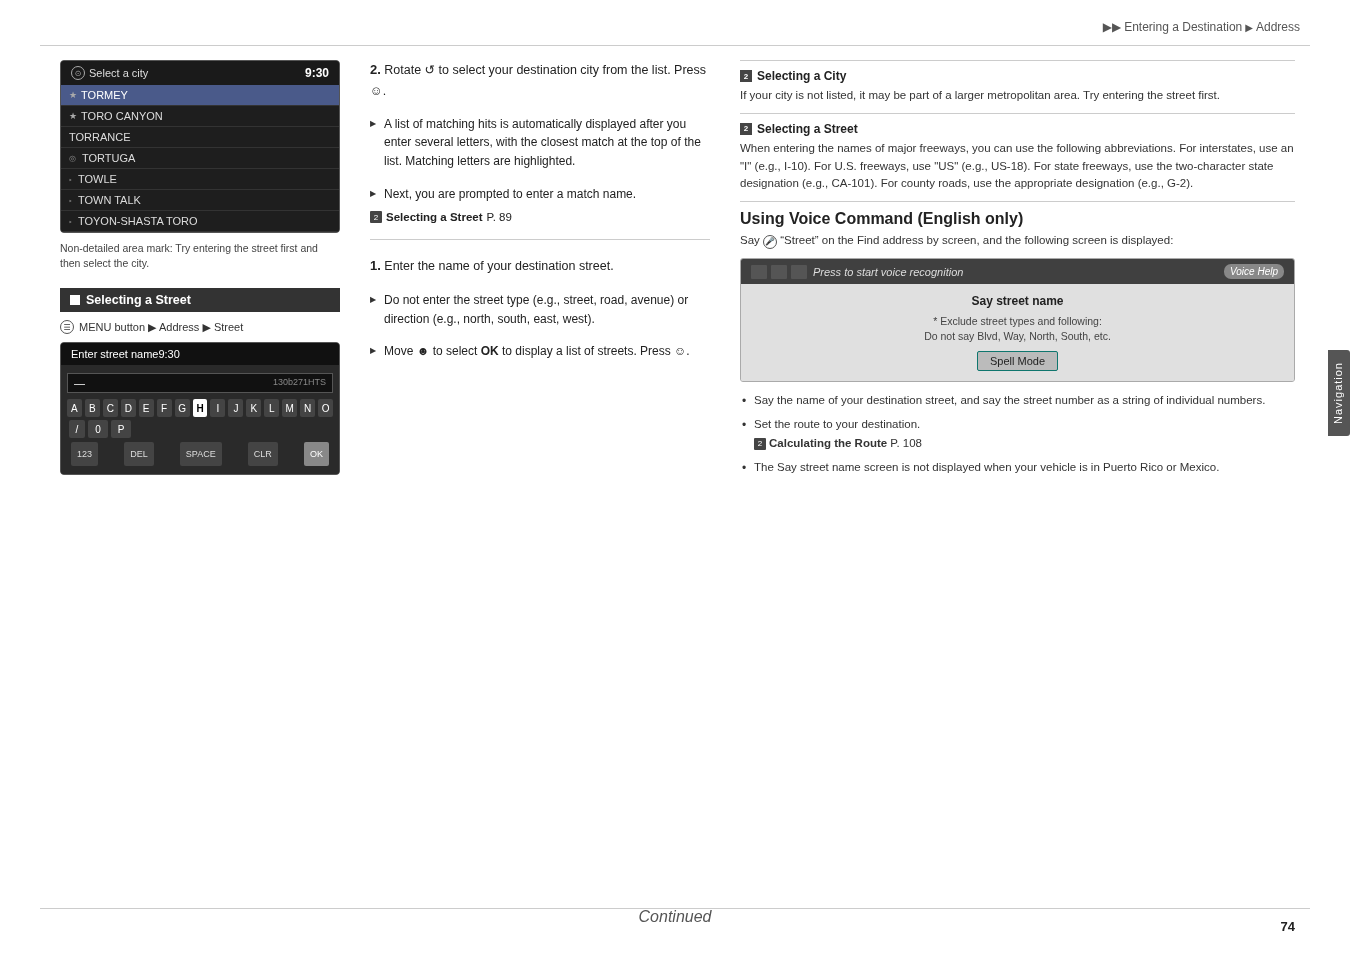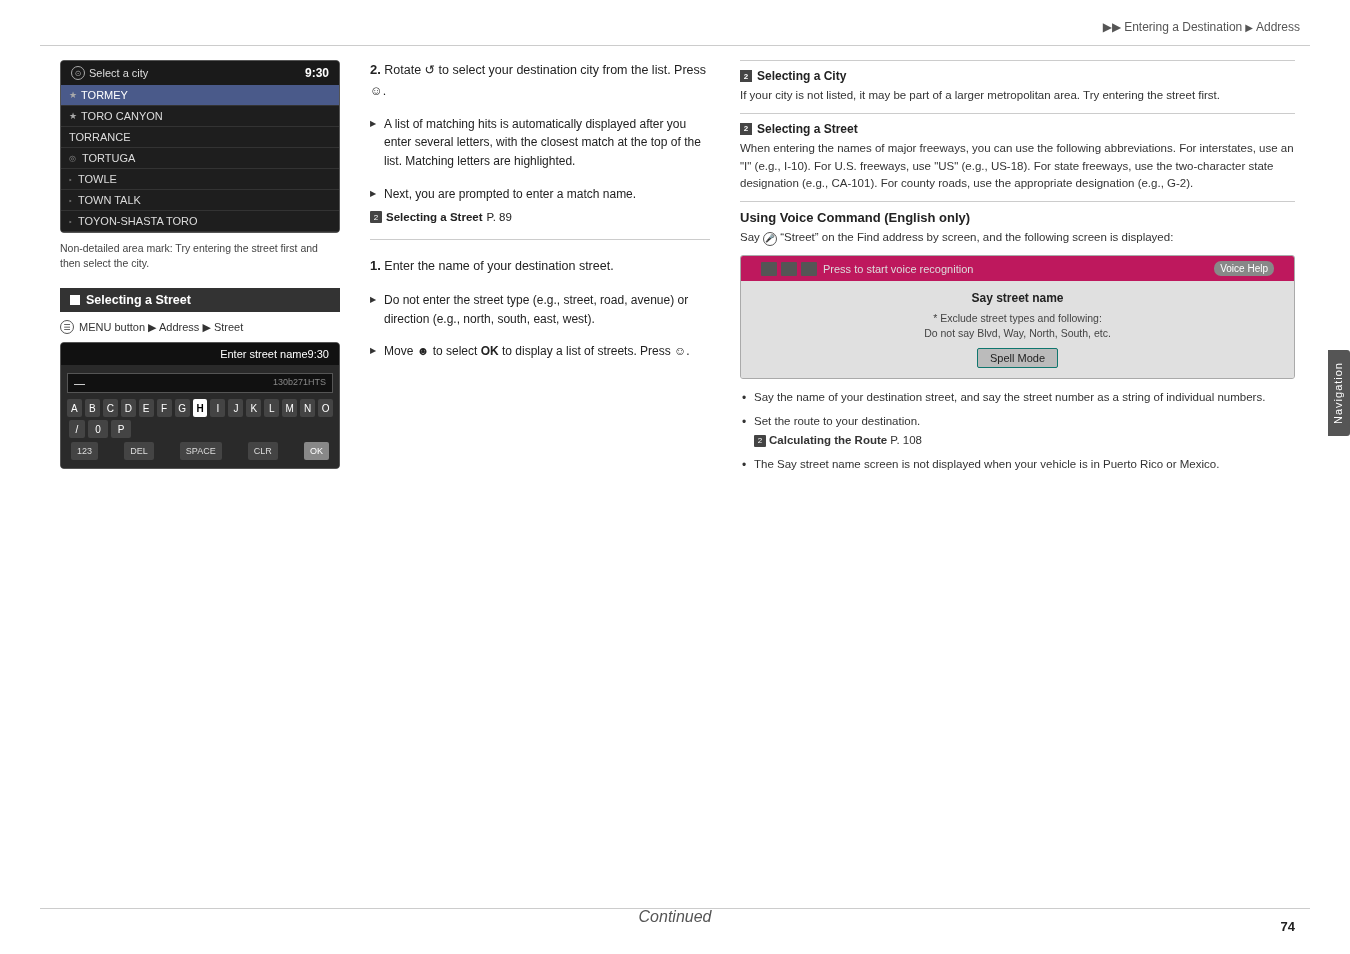--- a/index.html
+++ b/index.html
@@ -172,21 +172,21 @@
       border: 1px solid #555;
       border-radius: 4px;
       overflow: hidden;
     }
     .street-screen-header {
       background: #111;
       color: #fff;
       font-size: 11px;
       padding: 5px 10px;
       display: flex;
-      justify-content: flex-end;
+      justify-content: flex-start;
     }
     .keyboard-area {
       background: #2a2a2a;
       padding: 8px 6px;
     }
     .input-bar {
       background: #111;
       border: 1px solid #555;
       color: #fff;
       font-size: 11px;
@@ -228,21 +228,21 @@
       align-items: center;
       margin-top: 4px;
       padding: 0 4px;
     }
     .kb-btn {
       background: #444;
       color: #ddd;
       border-radius: 2px;
       font-size: 9px;
       padding: 2px 6px;
-      height: 18px;
+      height: 24px;
       display: flex;
       align-items: center;
     }
     .kb-btn.ok-btn { background: #888; color: #fff; }
 
     
     .mid-col {
       position: absolute;
       left: 370px;
       top: 60px;
@@ -335,21 +335,21 @@
       color: #333;
     }
 
     .right-divider {
       height: 1px;
       background: #ccc;
       margin: 8px 0;
     }
 
     .voice-section-title {
-      font-size: 13px;
+      font-size: 16px;
       font-weight: bold;
       margin-bottom: 4px;
     }
     .voice-section-text {
       font-size: 11.5px;
       line-height: 1.55;
       margin-bottom: 8px;
       color: #333;
     }
     .mic-icon {
@@ -365,27 +365,28 @@
 
     
     .voice-screen {
       background: #e8e8e8;
       border: 1px solid #aaa;
       border-radius: 3px;
       overflow: hidden;
       margin-bottom: 10px;
     }
     .voice-screen-header {
-      background: #be185d;
+      background: #404040;
       color: #ddd;
       font-size: 11px;
-      padding: 5px 20px;
+      padding: 5px 10px;
       display: flex;
       justify-content: space-between;
       align-items: center;
+      font-style: italic;
     }
     .voice-header-icons {
       display: flex;
       gap: 4px;
     }
     .v-icon {
       width: 16px;
       height: 14px;
       background: #555;
       border-radius: 1px;

